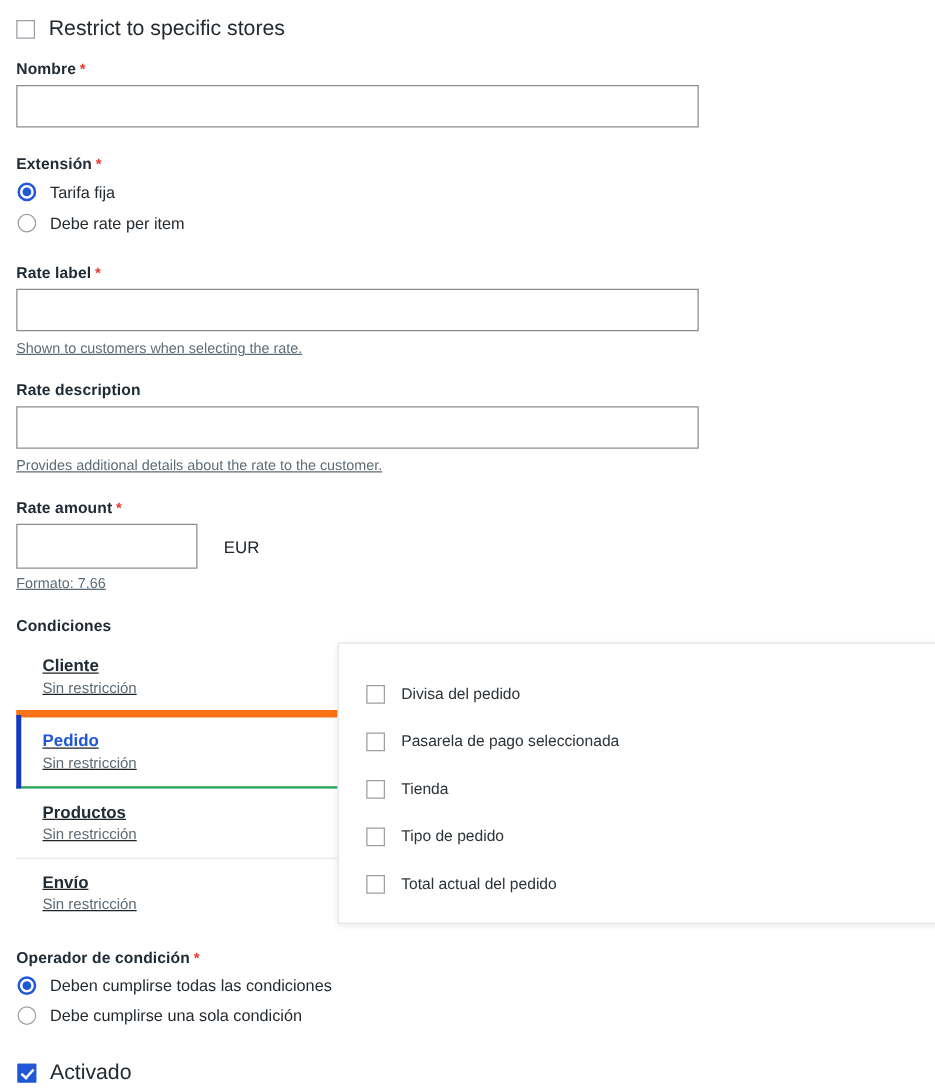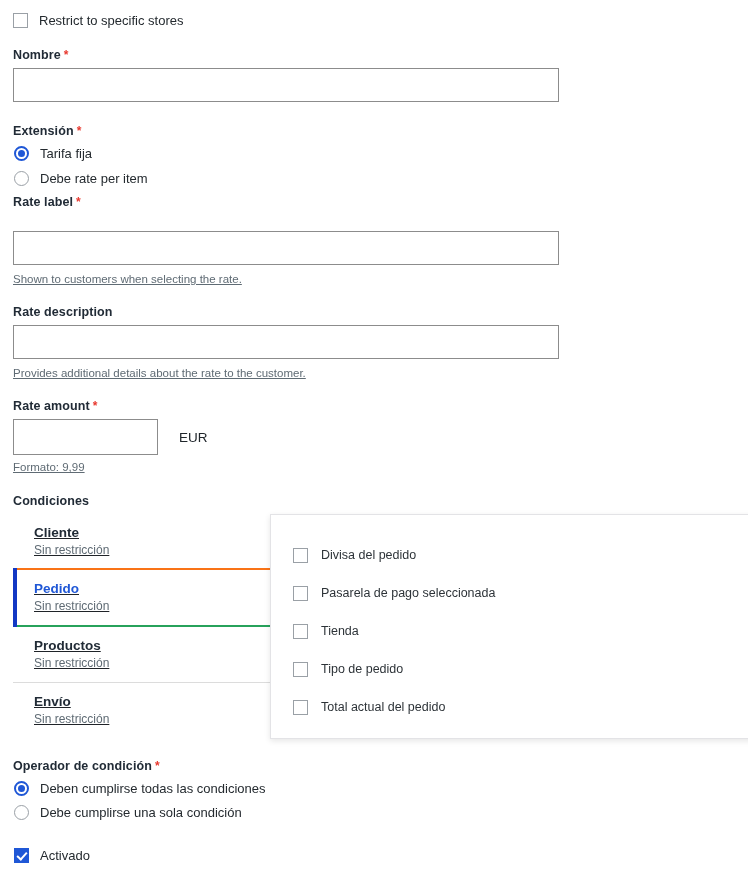--- a/index.html
+++ b/index.html
@@ -71,21 +71,21 @@
     content: "";
     position: absolute;
     left: 4px; top: 1px;
     width: 4px; height: 8px;
     border: solid #fff;
     border-width: 0 2px 2px 0;
     transform: rotate(42deg);
   }
   .cb-label {
     margin-left: 11px;
-    font-size: 13px;
+    font-size: 17px;
     color: #242a2f;
   }
 
   
   .radio-row { display: flex; align-items: center; }
   .radio {
     width: 15px; height: 15px;
     border: 1.5px solid #9aa0a6;
     border-radius: 50%;
     background: #fff;
@@ -128,21 +128,21 @@
     color: #212b36;
     line-height: 17px;
   }
   .cond-item .cond-sub {
     font-size: 12px;
     color: #5f6b74;
     line-height: 17px;
     margin-top: 1px;
   }
   .cond-item.selected {
-    border-top: 2px solid #f97316;
+    border-top: 6px solid #f97316;
     border-bottom: 2px solid #27a25b;
     margin-top: -1px;
   }
   .cond-item.selected::before {
     content: "";
     position: absolute;
     left: 0; top: -2px; bottom: -2px;
     width: 4px;
     background: #1238c4;
   }
@@ -217,21 +217,21 @@
   </div>
   <div class="abs radio-row" style="left:14px; top:146px;">
     <span class="radio selected"></span>
     <span class="radio-label">Tarifa fija</span>
   </div>
   <div class="abs radio-row" style="left:14px; top:171px;">
     <span class="radio"></span>
     <span class="radio-label">Debe rate per item</span>
   </div>
 
-  <div class="abs" style="left:13px; top:195px;text-align:right;">
+  <div class="abs" style="left:13px; top:211px;text-align:right;">
     <label class="field-label">
       <span>Rate label</span><span class="req">*</span>
     </label>
   </div>
   <input class="abs text-input" style="left: 13px; top: 231px;" type="text" value="" placeholder="">
   <div class="abs hint" style="left:13px; top:273px;">Shown to customers when selecting the rate.</div>
 
   <div class="abs" style="left:13px; top:305px;">
     <label class="field-label">
       <span>Rate description</span>
@@ -242,21 +242,21 @@
 
   <div class="abs" style="left:13px; top:399px;">
     <label class="field-label">
       <span>Rate amount</span><span class="req">*</span>
     </label>
   </div>
   <div class="abs amount-row" style="left:13px; top:419px;">
     <input class="amount-input" type="text" value="" placeholder="" style="">
     <span class="currency">EUR</span>
   </div>
-  <div class="abs hint" style="left:13px; top:461px;">Formato: 9,99</div>
+  <div class="abs hint" style="left:13px; top:461px;">Formato: 7,66</div>
 
   <div class="abs" style="left:13px; top:494px;">
     <label class="field-label">
       <span>Condiciones</span>
     </label>
   </div>
 
   <div class="cond-list">
     <div class="cond-item">
       <div class="cond-title">Cliente</div>

